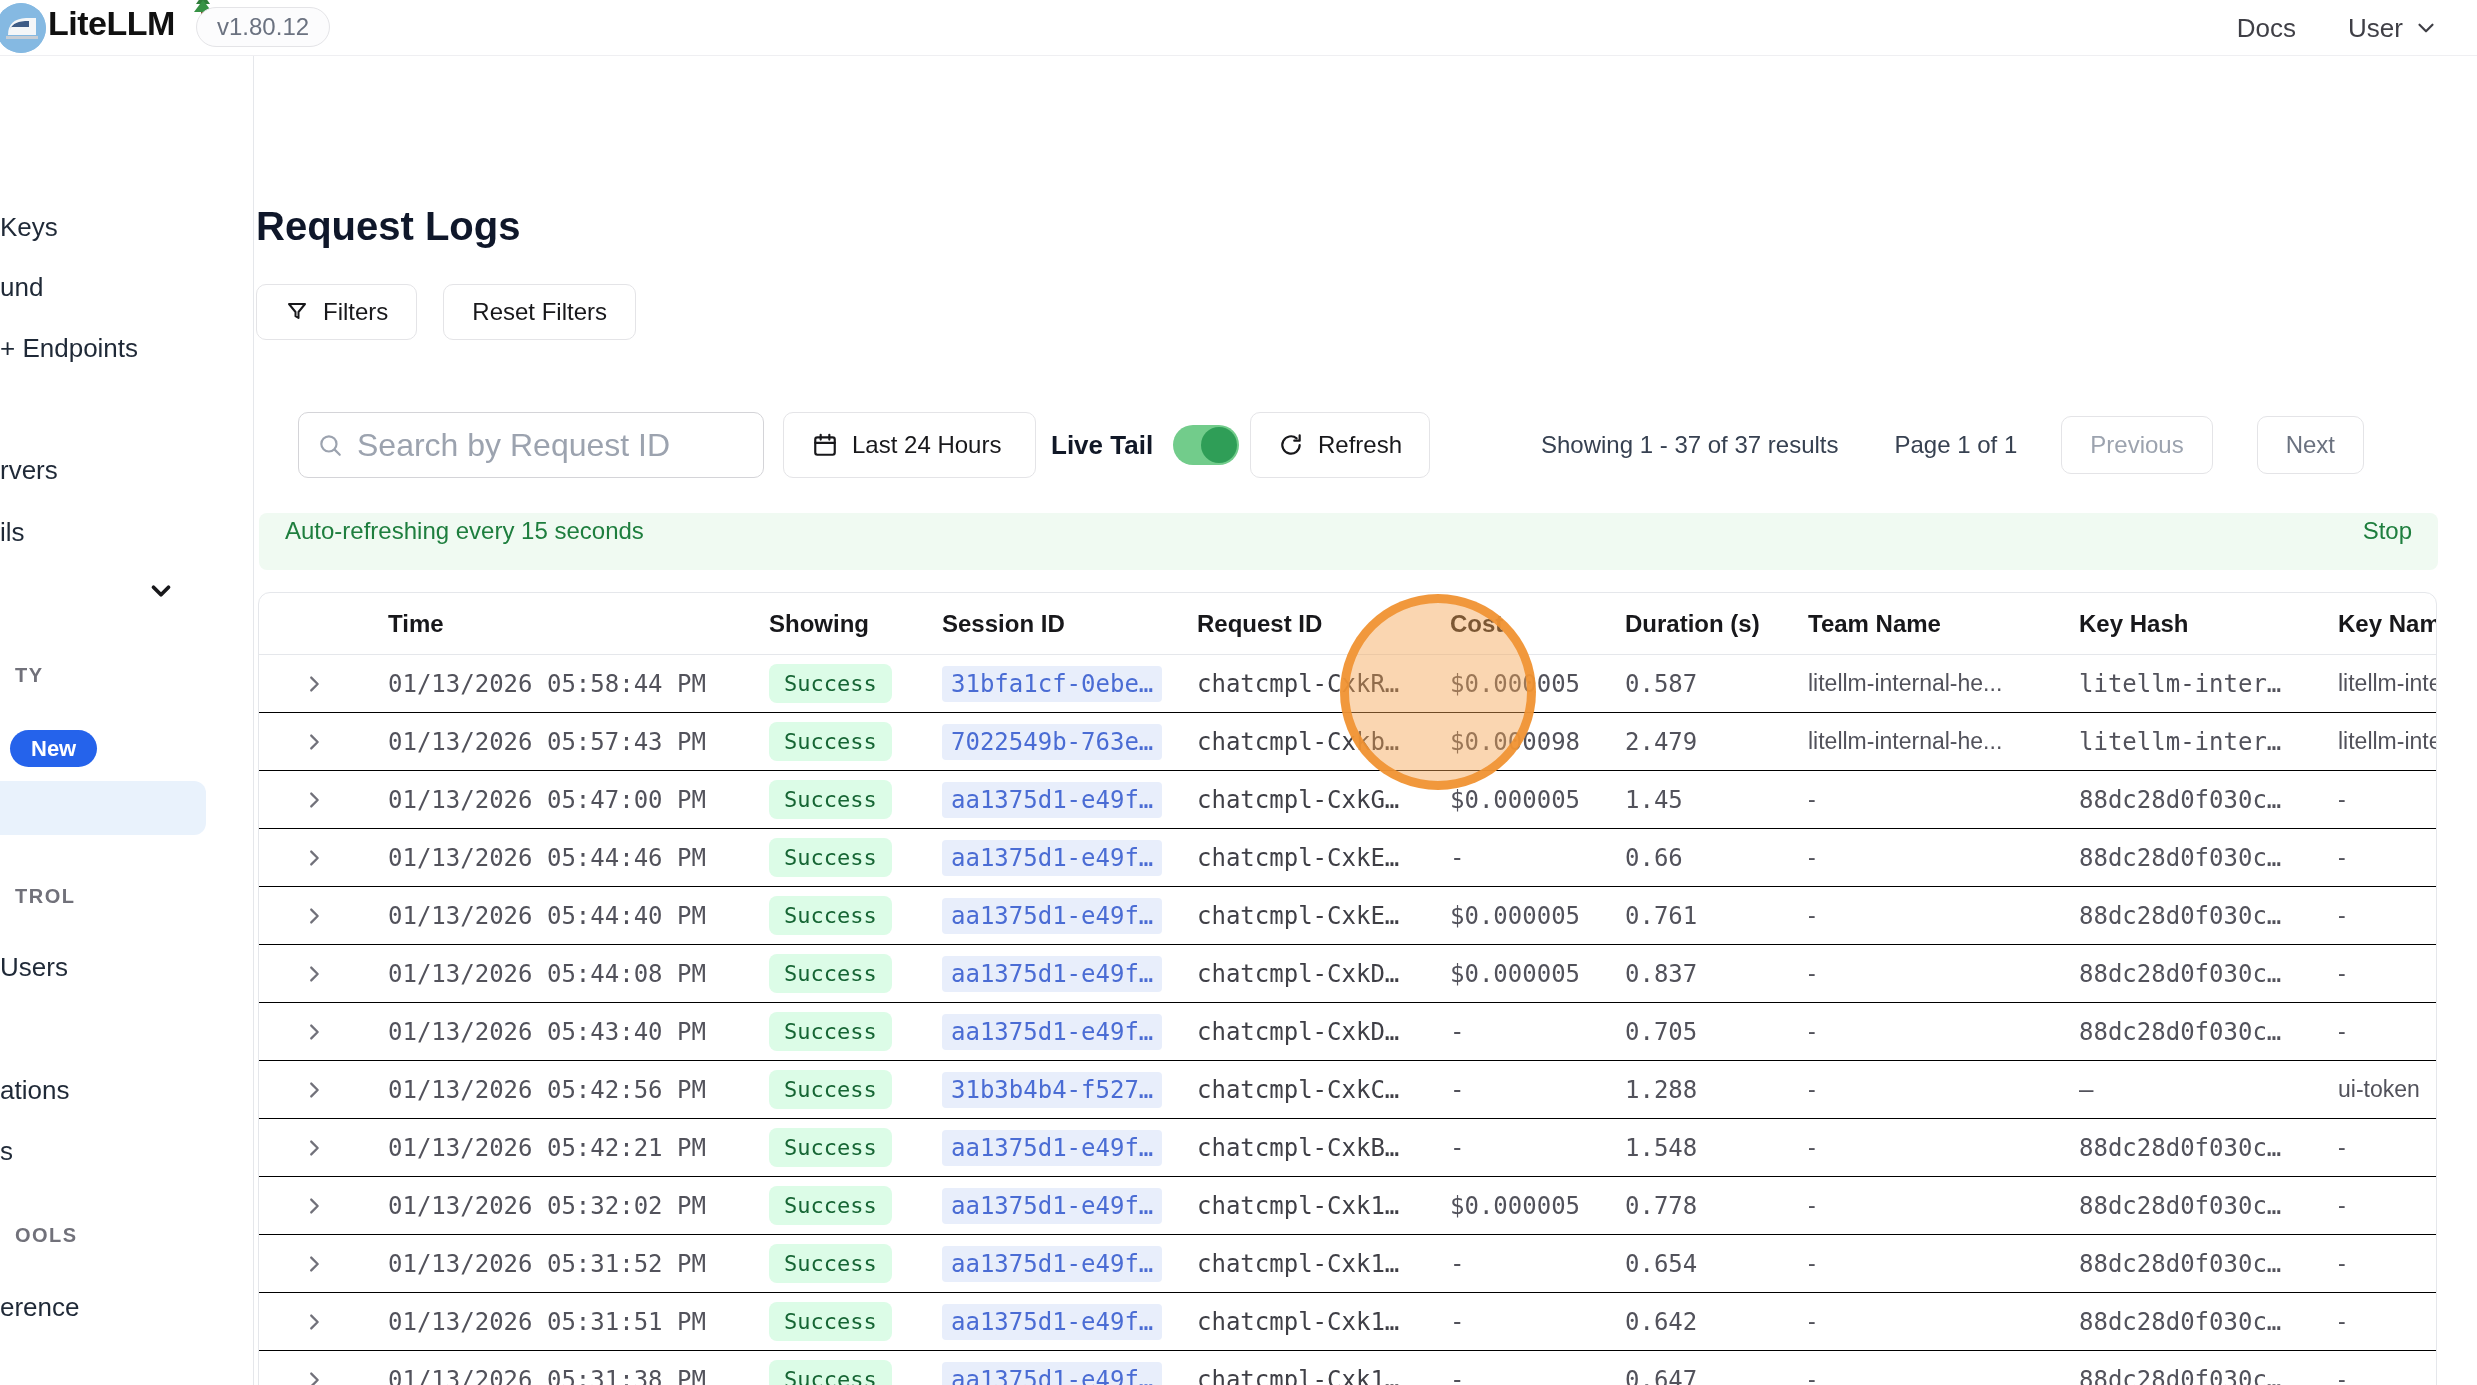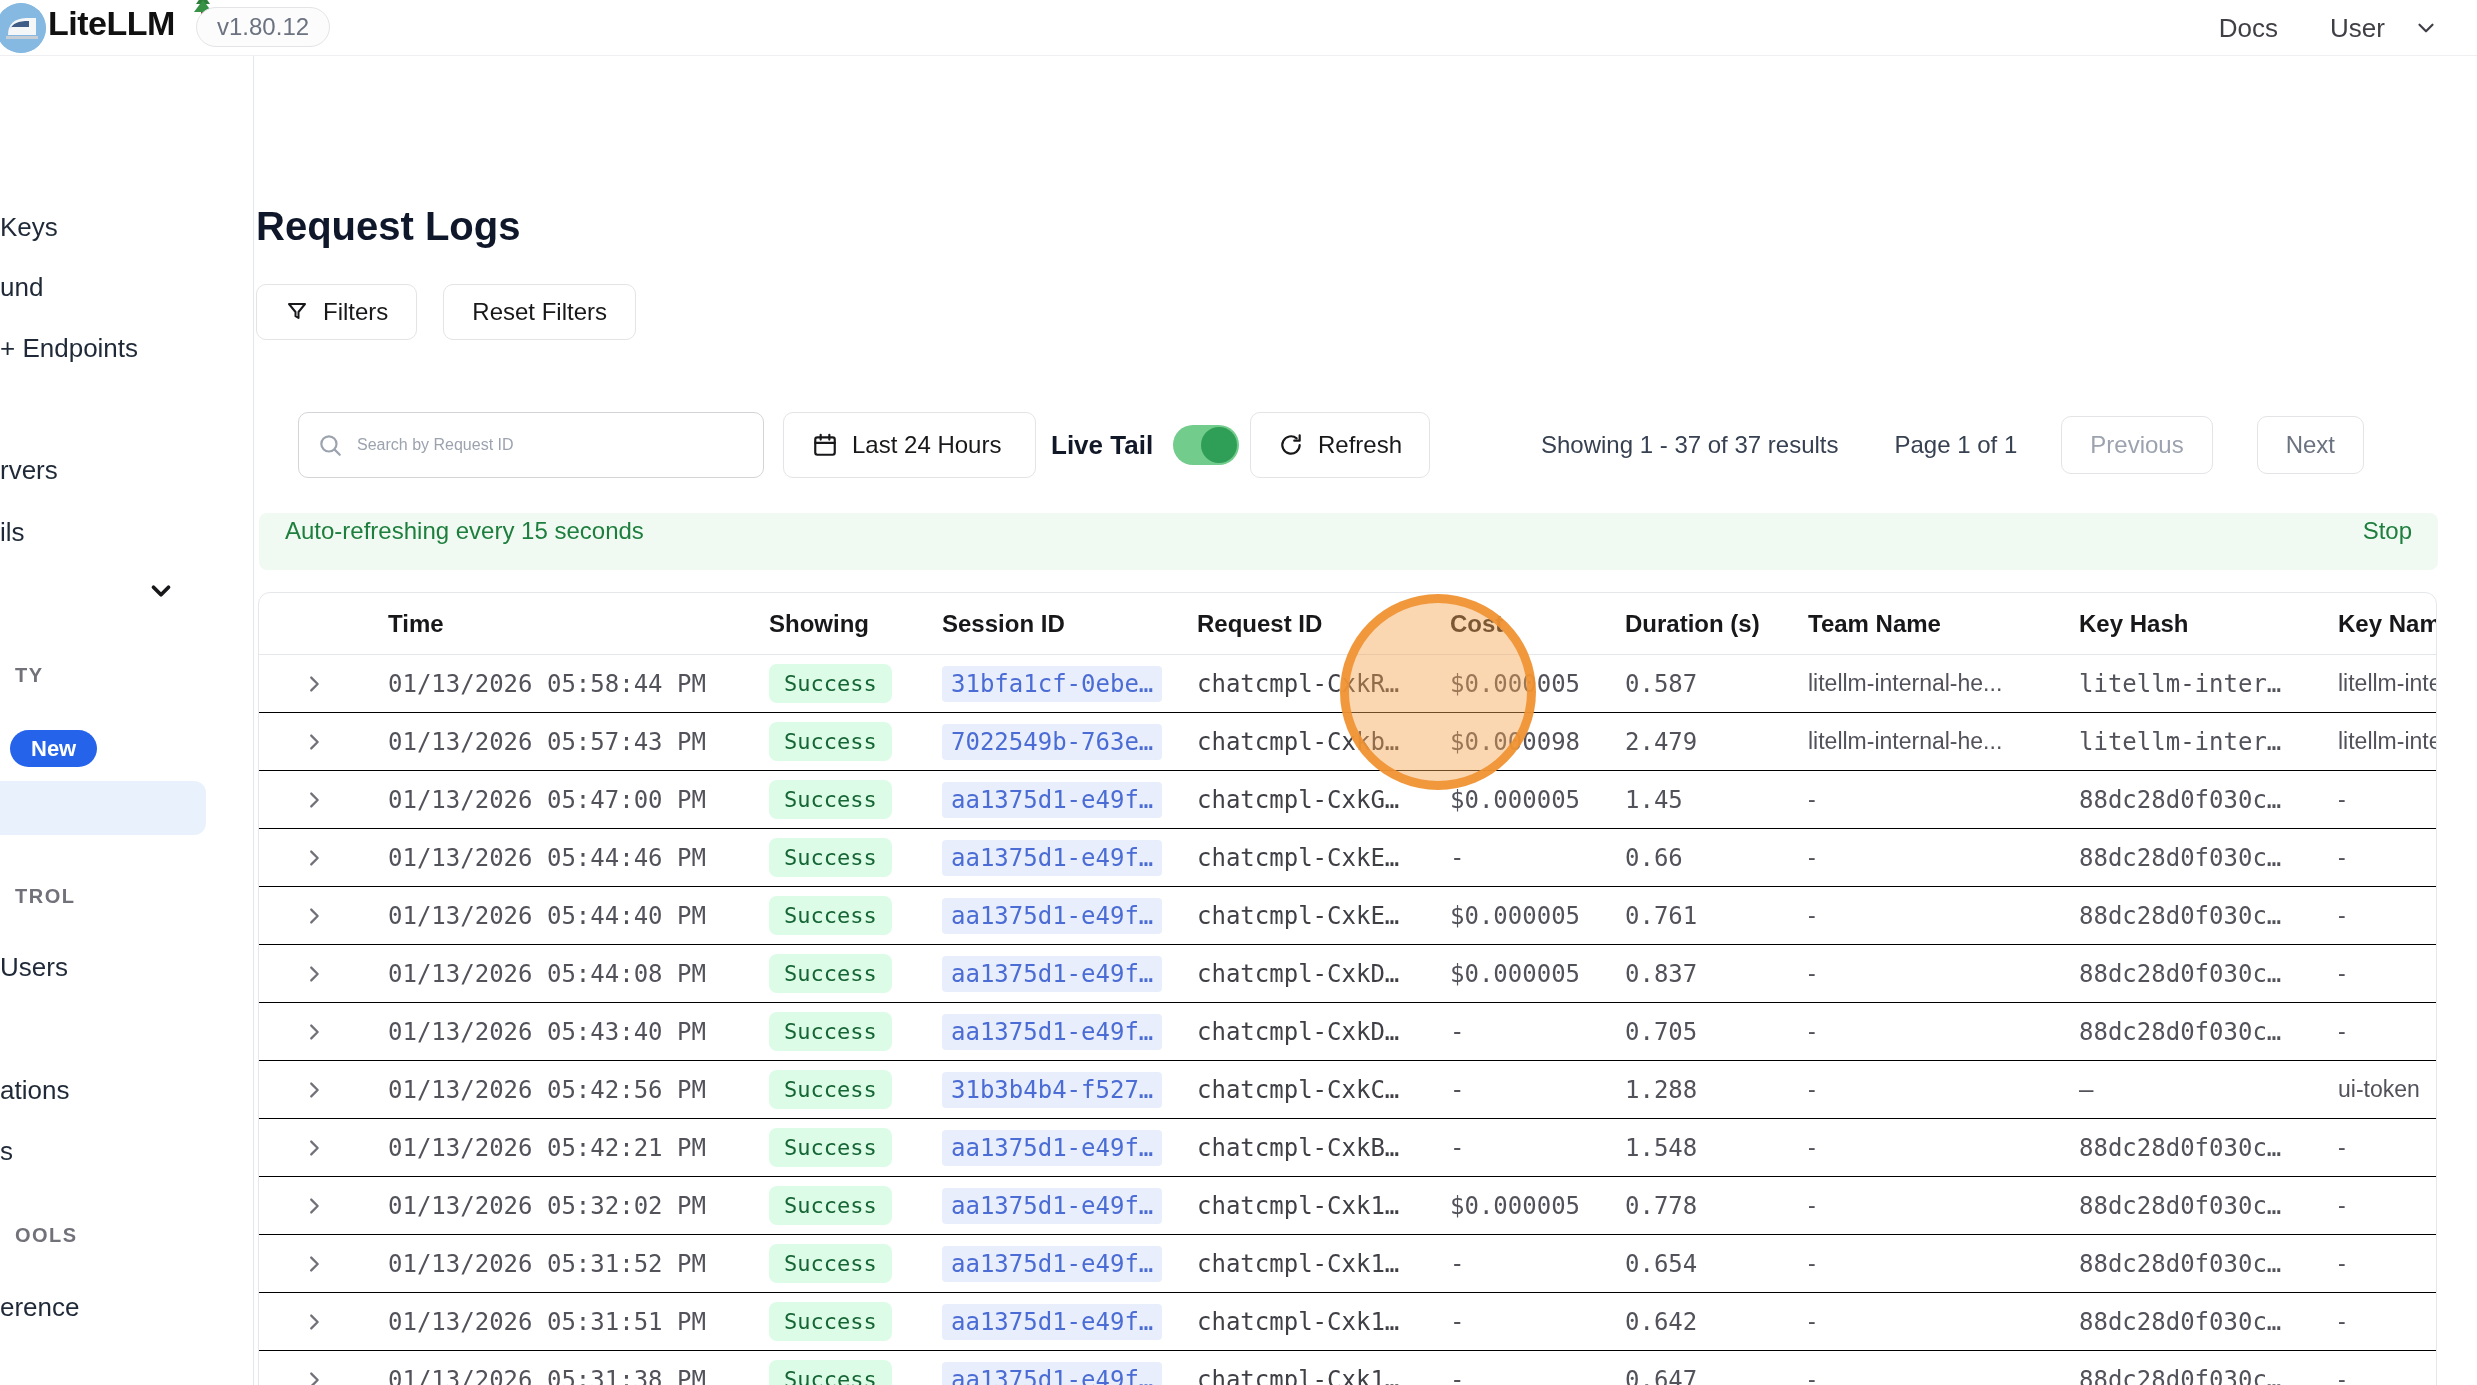--- a/index.html
+++ b/index.html
@@ -12,21 +12,21 @@
     border-bottom:1px solid #efeff2; z-index:30; }
   .logo-circle { position:absolute; left:-4px; top:3px; width:50px; height:50px; border-radius:50%;
     background:#85b9e2; overflow:hidden; }
   .brand { position:absolute; left:48px; top:4px; font-size:34px; font-weight:700; letter-spacing:-0.5px; color:#111; }
   .version-badge { position:absolute; left:196px; top:7px; height:40px; line-height:38px;
     border:1px solid #e4e4e7; border-radius:20px; background:#fcfcfd; padding:0 20px;
     font-size:24px; color:#6b7280; }
   .tree { position:absolute; left:190px; top:-6px; }
   .topbar-right { position:absolute; right:38px; top:0; height:56px; display:flex; align-items:center; gap:52px;
     font-size:26px; color:#3f3f46; }
-  .user-item { display:flex; align-items:center; gap:28px;justify-content:center; }
+  .user-item { display:flex; align-items:center; gap:10px;justify-content:center; }
 
   
   .sidebar { position:absolute; left:0; top:56px; width:254px; height:1329px; background:#fff;
     border-right:1px solid #e5e7eb; z-index:20; overflow:visible; }
   .side-item { position:absolute; left:0; font-size:26px; color:#1f2937; white-space:nowrap; }
   .side-section { position:absolute; left:0; font-size:20px; font-weight:600; letter-spacing:1.5px; color:#71717a; white-space:nowrap;margin-left:15px; }
   .side-chevron { position:absolute; left:146px; color:#18181b; }
   .new-badge { position:absolute; left:10px; height:37px; line-height:37px; padding:0 21px;
     background:var(--new-badge,#2563eb); color:#fff; font-size:22px; font-weight:600; border-radius:19px; }
   .selected-pill { position:absolute; left:0; width:206px; height:54px; background:var(--selected-bg,#e9f2fc);
@@ -41,21 +41,21 @@
 
   .page-title { position:absolute; left:2px; top:148px; font-size:40px; font-weight:700; color:#0f172a; }
 
   .actions { position:absolute; left:2px; top:228px; display:flex; gap:26px; }
   .btn { display:inline-flex; align-items:center; gap:14px; height:56px; padding:0 28px;
     background:#fff; border:1px solid #e4e4e7; border-radius:10px; font-size:24px; color:#18181b; }
 
   .toolbar { position:absolute; left:0; top:356px; width:2221px; height:66px; }
   .search-box { position:absolute; left:44px; top:0; width:466px; height:66px; border:1px solid #d4d4d8;
     border-radius:10px; display:flex; align-items:center; padding:0 18px; gap:14px; background:#fff; }
-  .search-box input { border:none; outline:none; font-size:16px; color:#374151; width:100%;
+  .search-box input { border:none; outline:none; font-size:32px; color:#374151; width:100%;
     font-family:"Liberation Sans","DejaVu Sans",sans-serif; }
   .search-box input::placeholder { color:#9ca3af; }
   .btn-time { position:absolute; left:529px; top:0; height:66px; width:253px; }
   .livetail { position:absolute; left:797px; top:0; height:66px; display:flex; align-items:center; gap:20px; }
   .livetail-label { font-size:26px; font-weight:600; color:#111827; }
   .toggle { width:66px; height:40px; border-radius:20px; background:var(--toggle-track,#72cc8b); position:relative; }
   .toggle-knob { position:absolute; right:2px; top:2px; width:36px; height:36px; border-radius:50%;
     background:var(--toggle-knob,#2f9e57); }
   .btn-refresh { position:absolute; left:996px; top:0; height:66px; width:180px; justify-content:center; }
 

